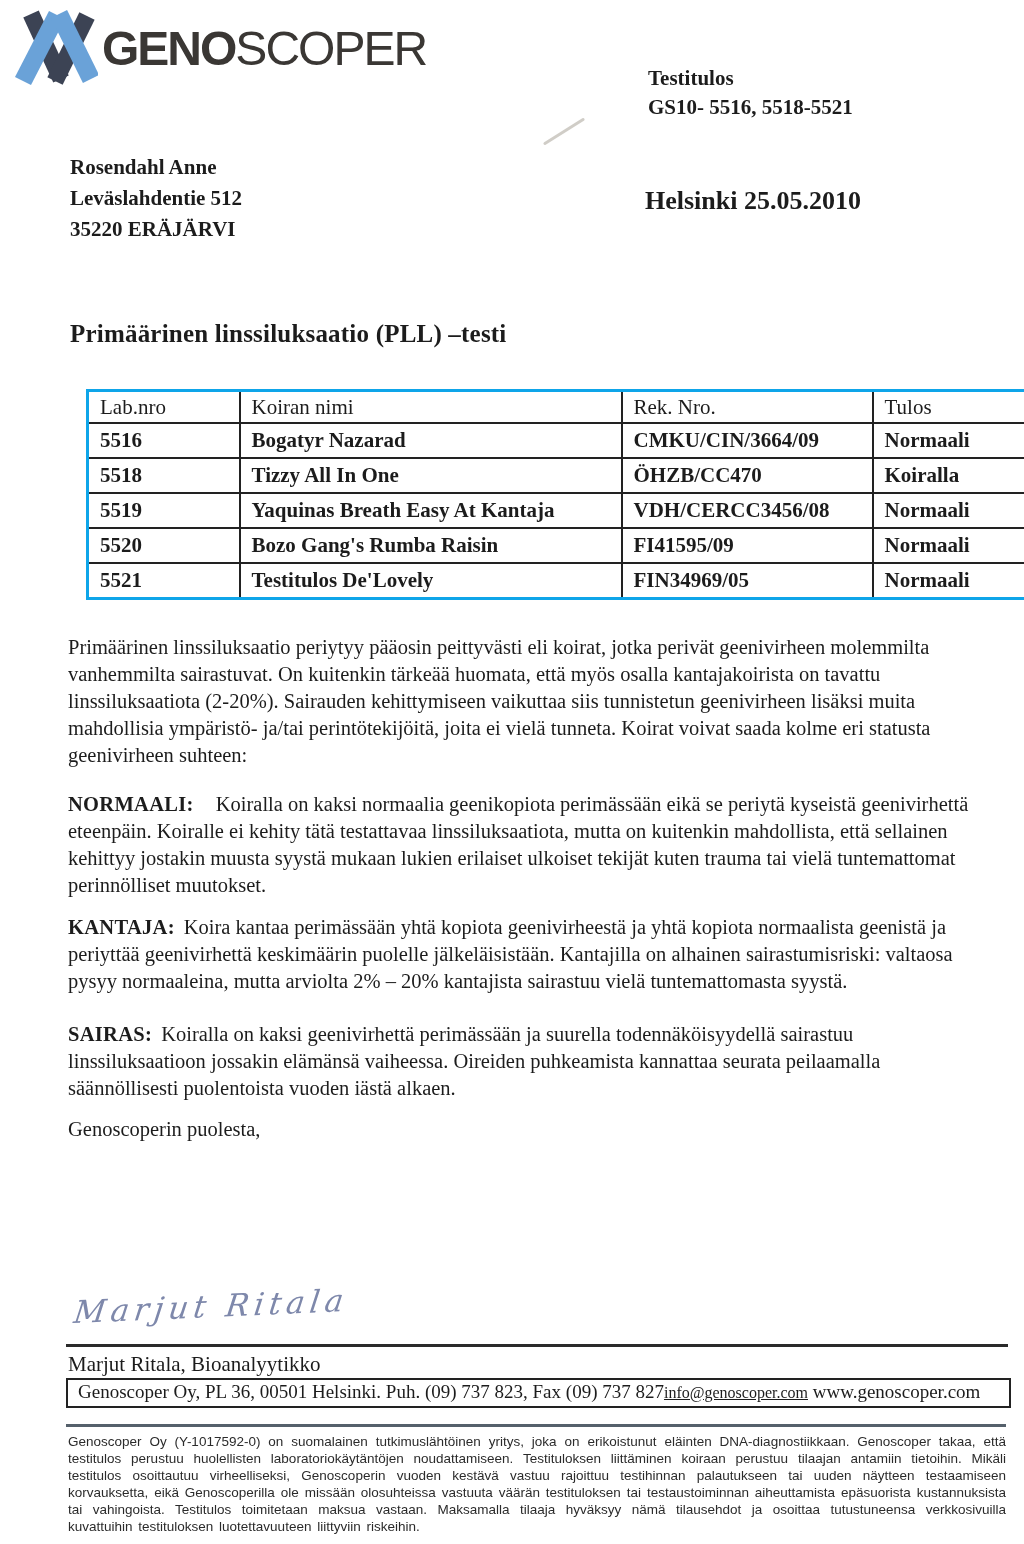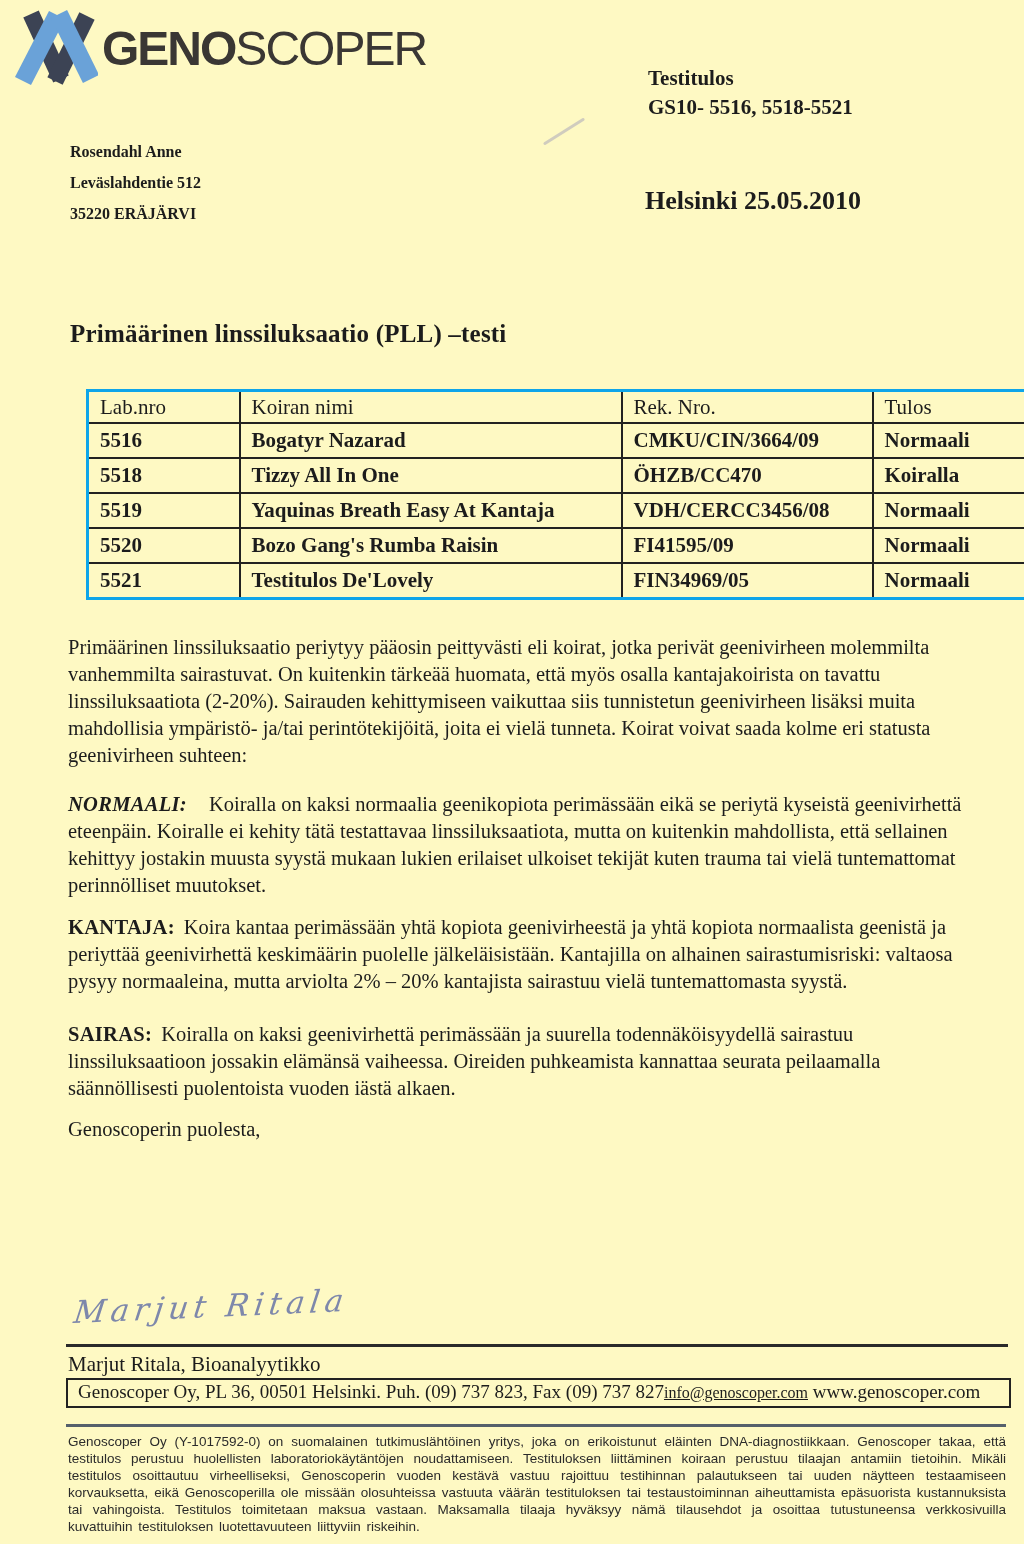--- a/index.html
+++ b/index.html
@@ -1,35 +1,35 @@
 <!DOCTYPE html>
 <html><head>
 <meta charset="utf-8">
 <style>
   html,body { margin:0; padding:0; background:#d9d9d9; }
   .page {
     position:relative; width:1024px; height:1544px; margin:0 auto;
-    background:#fef9c3; overflow:hidden;
+    background:#ffffff; overflow:hidden;
     font-family:"Liberation Serif", serif; color:#1c1c1c;
   }
 
   
   .logo { position:absolute; left:10px; top:6px; display:flex; align-items:center; }
   .logo-icon { width:88px; height:82px; }
   .logo-text {
     font-family:"Liberation Sans", sans-serif;
     font-size:48px; letter-spacing:-2px; color:#3a3734;
     margin-left:4px; margin-top:2px; white-space:nowrap;
   }
   .logo-text .heavy { font-weight:700; }
   .logo-text .light { font-weight:400; }
 
   
   .doc-meta { position:absolute; left:648px; top:64px; font-weight:700; font-size:21px; line-height:29px; }
-  .recipient { position:absolute; left:70px; top:136px; font-weight:700; font-size:16px; line-height:31px; }
+  .recipient { position:absolute; left:70px; top:152px; font-weight:700; font-size:21px; line-height:31px; }
   .place-date { position:absolute; left:645px; top:186px; font-weight:700; font-size:26px; }
 
   .scan-artifact {
     position:absolute; left:540px; top:130px; width:48px; height:3px;
     background:#c8c4bd; transform:rotate(-32deg); border-radius:2px; opacity:.85;
   }
 
   
   .title { position:absolute; left:70px; top:320px; font-weight:700; font-size:25px; letter-spacing:.2px; }
 
@@ -40,21 +40,21 @@
     border:2px solid #222; padding:0 0 0 11px; text-align:left;
     font-size:21px; overflow:hidden; white-space:nowrap;
   }
   th { height:30px; font-weight:400; }
   td { height:33px; font-weight:700; }
   table { border:3px solid #0ea5e9;margin-left:44px; }
 
   
   .par { position:absolute; left:68px; width:922px; font-size:20.5px; line-height:27px; }
   .par b.runin { font-weight:700; letter-spacing:.3px; }
-  .gap-wide { margin-right:22px;font-style:italic; }
+  .gap-wide { margin-right:22px; }
   .gap-narrow { margin-right:9px; }
   .closing { position:absolute; left:68px; top:1118px; font-size:20.5px; }
 
   
   .handwriting {
     position:absolute; left:74px; top:1288px;
     font-family:"DejaVu Serif", serif; font-style:italic;
     font-size:31px; letter-spacing:5px; color:#7e88ab;
     transform:rotate(-2.5deg) skewX(-10deg); white-space:nowrap;
   }

